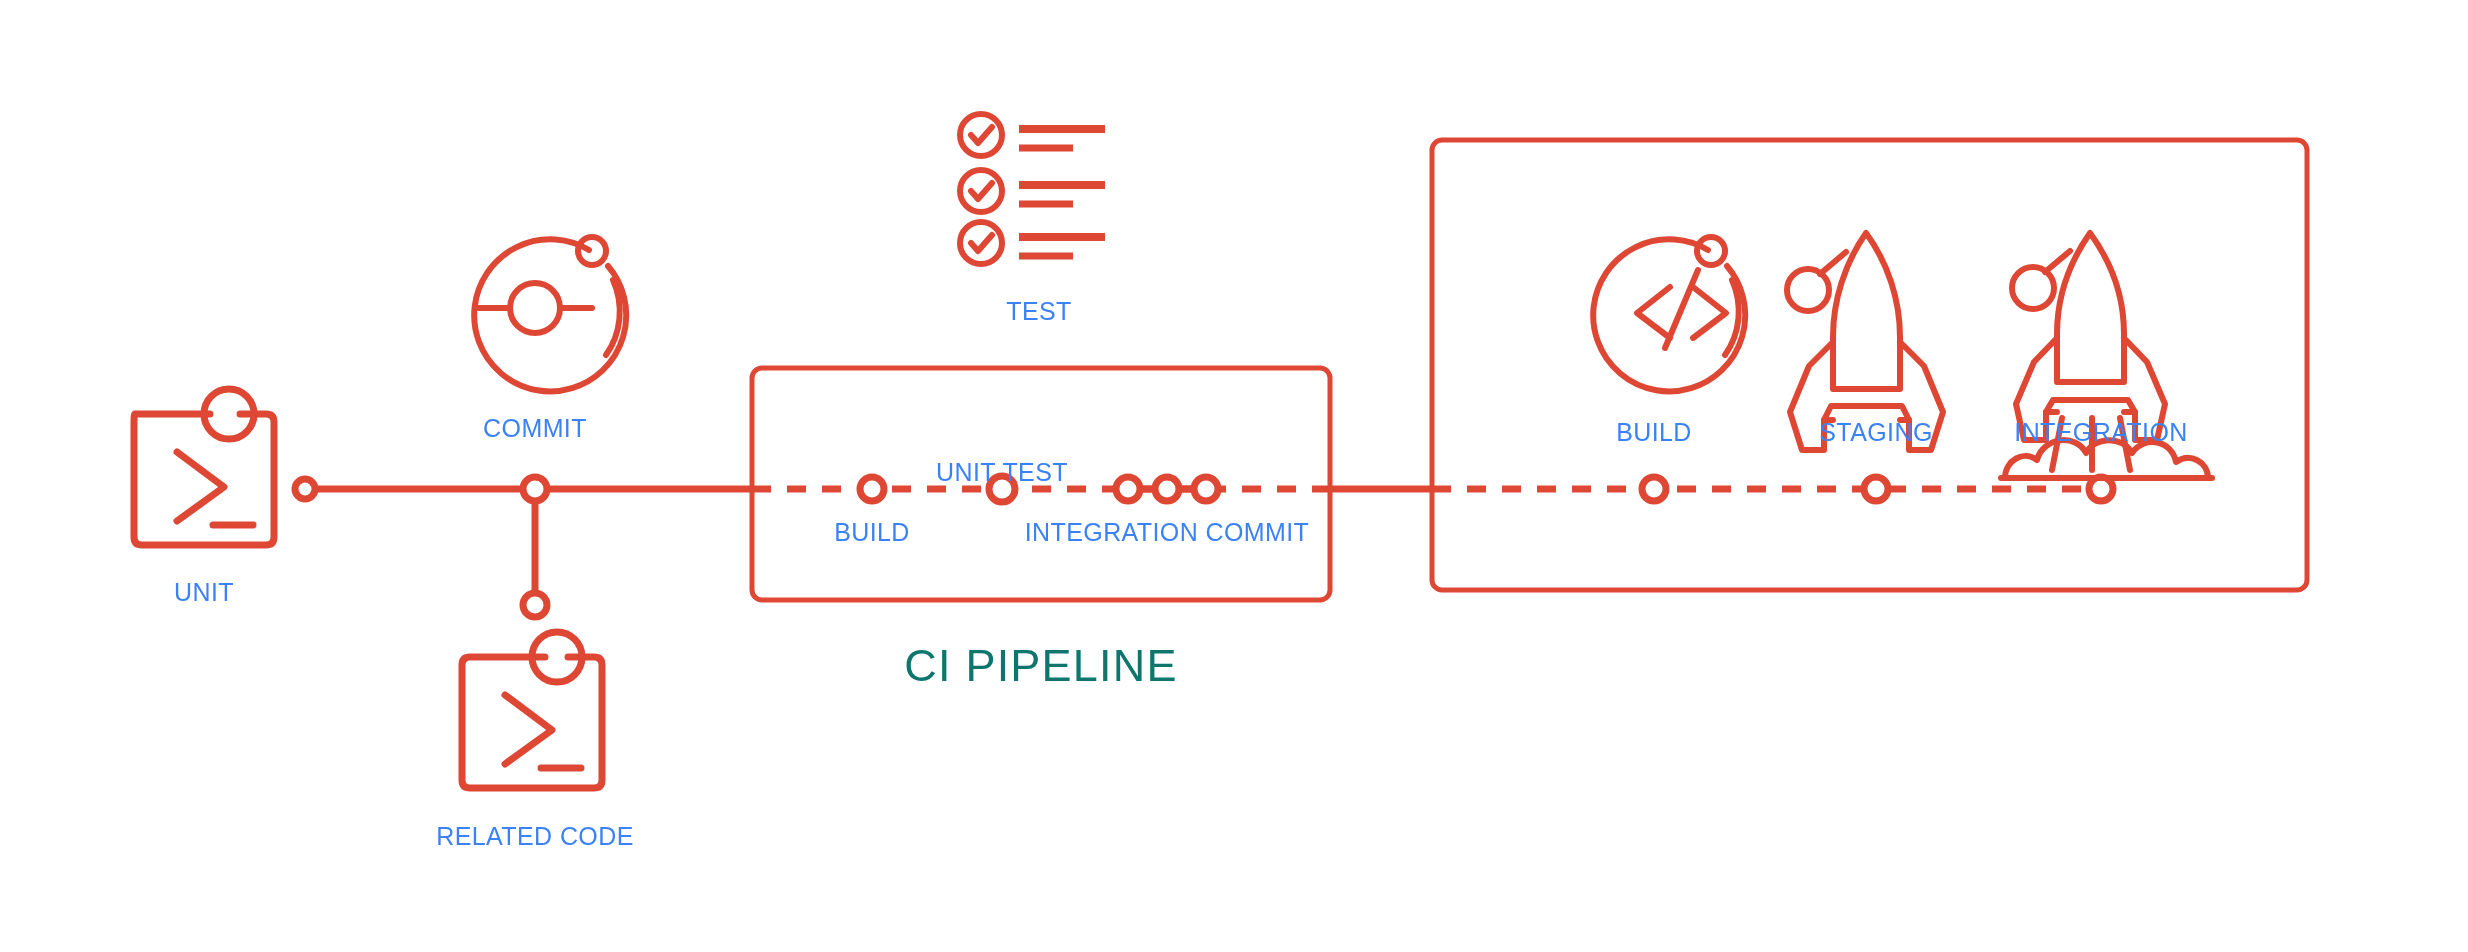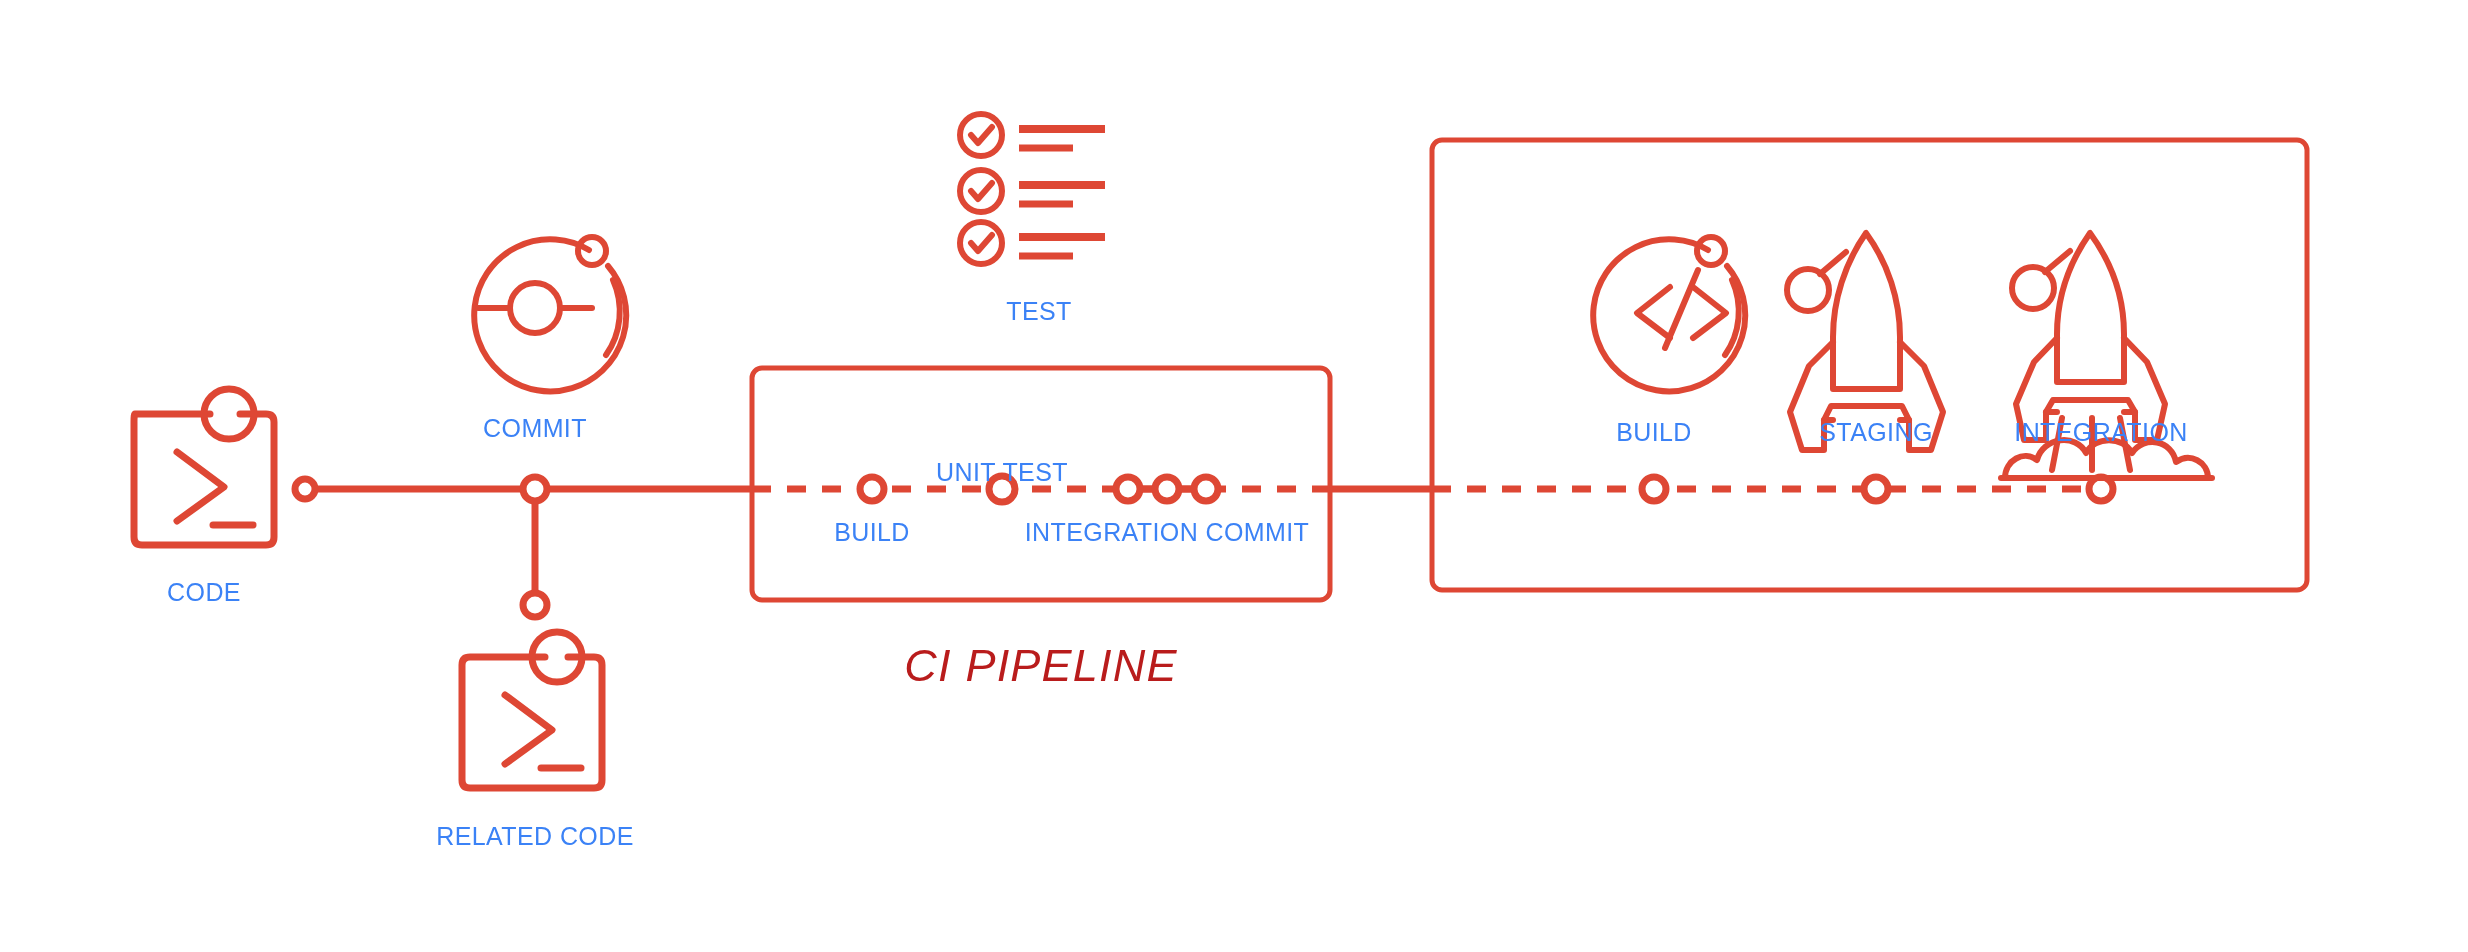--- a/index.html
+++ b/index.html
@@ -81,29 +81,28 @@
     font-family: "Liberation Sans", sans-serif;
     font-size: 25px;
     font-weight: 400;
     letter-spacing: 0.4px;
     white-space: nowrap;
     transform: translateX(-50%);
     text-align: center;
   }
   .panel-title {
     position: absolute;
-    color: #b91c1c;
+    color: #0f766e;
     font-family: "Liberation Sans", sans-serif;
     font-size: 45px;
     font-weight: 400;
     letter-spacing: 1.2px;
     white-space: nowrap;
     transform: translateX(-50%);
     text-align: right;
-    font-style: italic;
   }
 </style>
 </head>
 <body>
 
 <div id="canvas">
 
   <svg id="diagram-svg" viewBox="0 0 2468 952">
 
     <line class="rail-solid" x1="305" y1="489" x2="752" y2="489"></line>
@@ -237,21 +236,21 @@
                C 2005 460 2024 450 2037 460
                C 2043 437 2076 433 2086 453
                C 2095 436 2123 436 2132 453
                C 2144 435 2172 440 2176 462
                C 2190 452 2208 462 2208 478"></path>
       <line class="icon-stroke-thin" x1="2001" y1="478" x2="2212" y2="478"></line>
     </g>
 
   </svg>
 
-  <div class="label" style="left:204px; top:578px;">CODE</div>
+  <div class="label" style="left:204px; top:578px;">UNIT</div>
 
   <div class="label" style="left:535px; top:414px;">COMMIT</div>
 
   <div class="label" style="left:535px; top:822px;">RELATED CODE</div>
 
   <div class="label" style="left:1039px; top:297px;">TEST</div>
 
   <div class="label" style="left:872px; top:518px;">BUILD</div>
 
   <div class="label" style="left:1002px; top:418px;margin-top:40px;">UNIT TEST</div>

